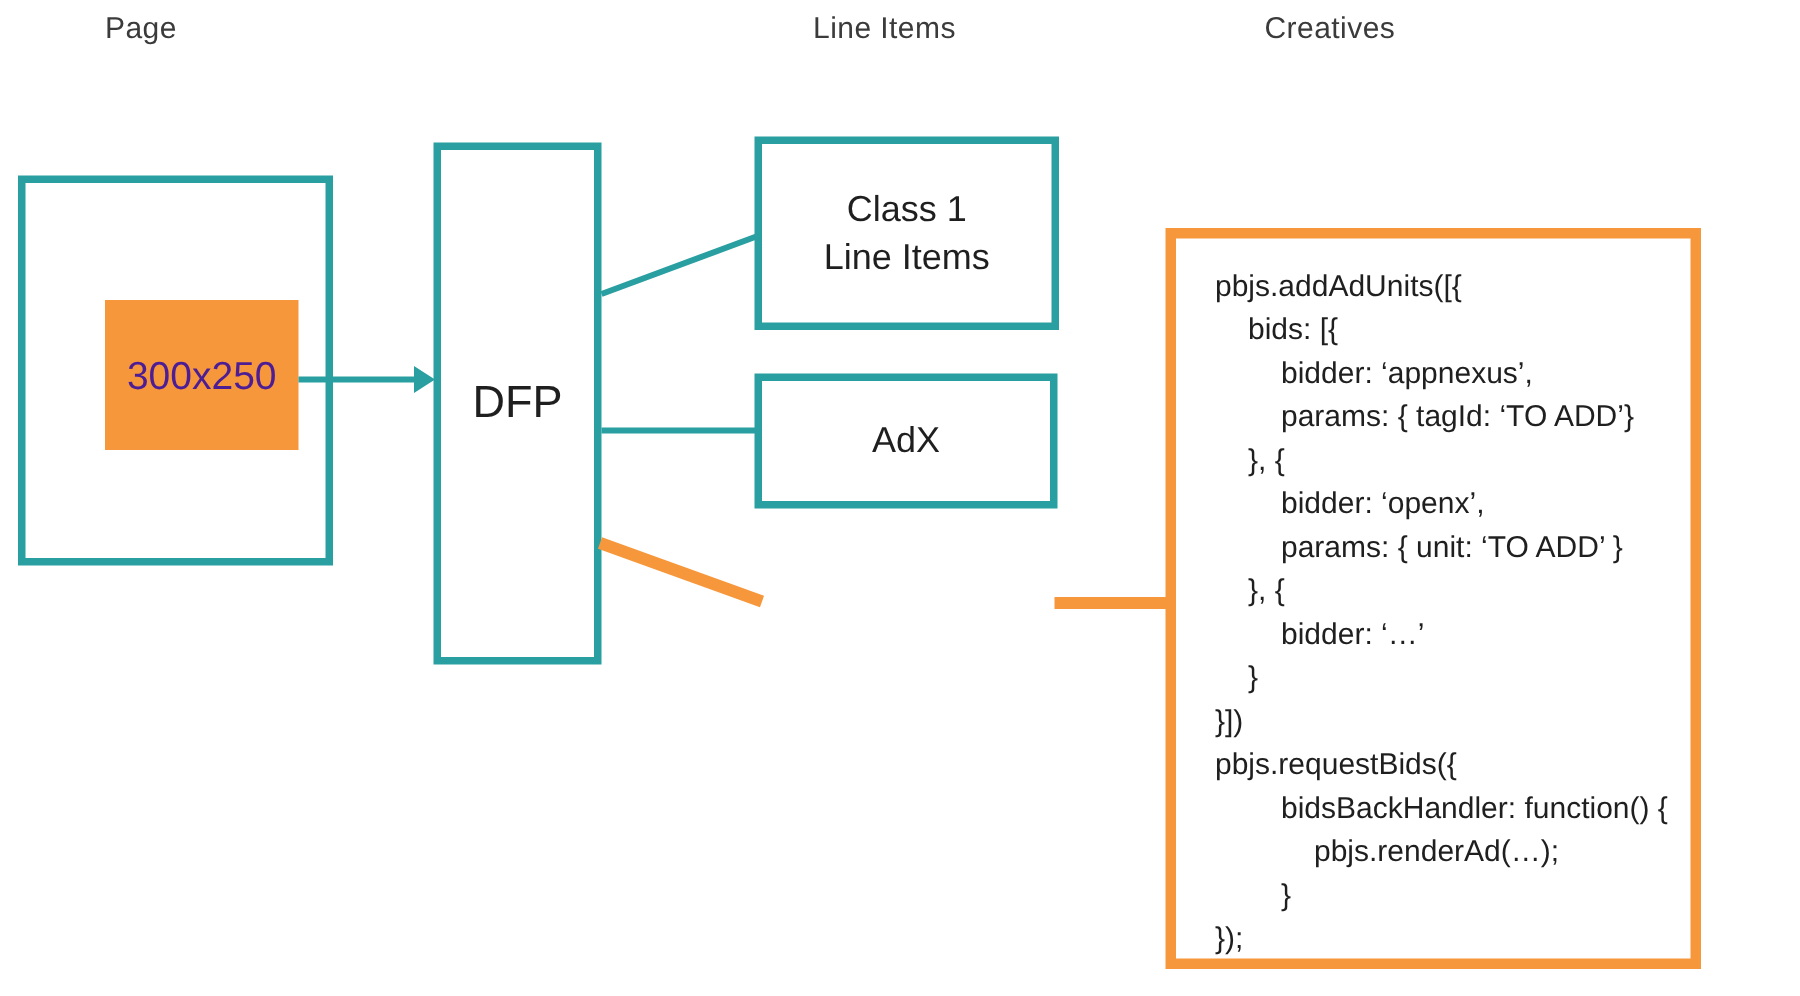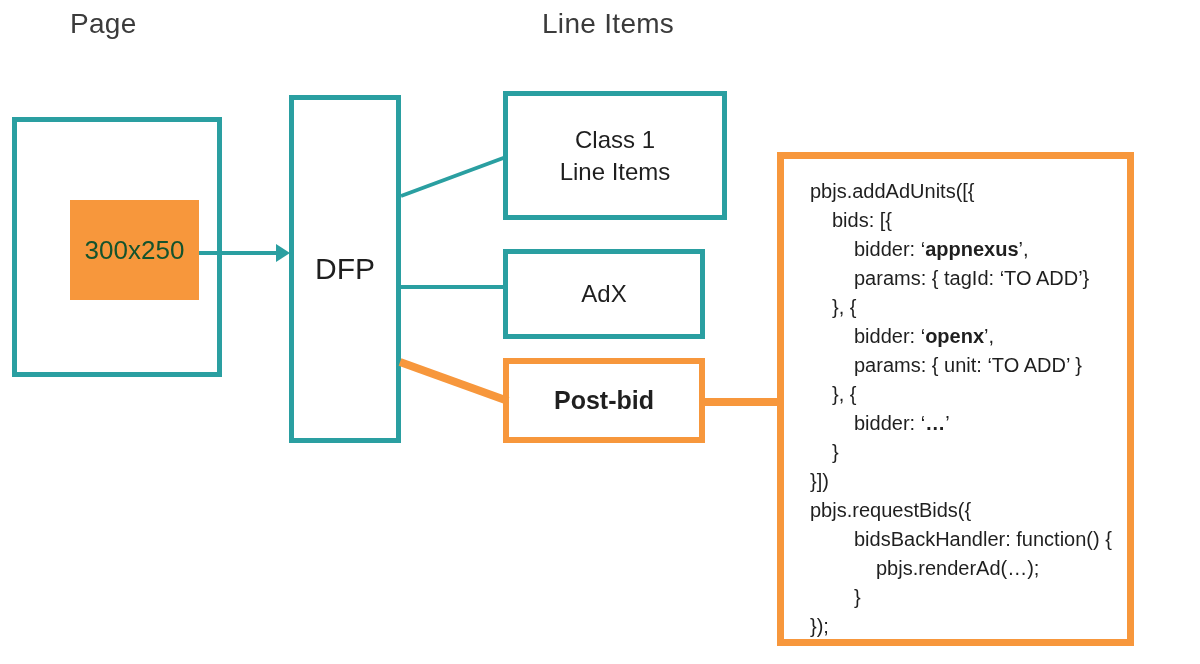--- a/index.html
+++ b/index.html
@@ -8,82 +8,80 @@
     width: 1200px; height: 664px;
     position: relative; overflow: hidden;
     font-family: "Liberation Sans", sans-serif;
   }
   .canvas { position: absolute; left: 0; top: 0; width: 1200px; height: 664px; }
 
   .connectors { position: absolute; left: 0; top: 0; width: 1200px; height: 664px; pointer-events: none; }
 
   .hdr {
     position: absolute; top: 8px;
-    font-size: 28px; color: var(--text-dark, #3b3b3b);
+    font-size: 20px; color: var(--text-dark, #3b3b3b);
     letter-spacing: 0.3px; white-space: nowrap;
   }
   .hdr-page      { left: 70px; }
   .hdr-ad-server { left: 272px; }
   .hdr-line-items{ left: 542px; }
   .hdr-creatives { left: 843px; }
 
   .box { position: absolute; background: #ffffff; display: flex; align-items: center; justify-content: center; text-align: center; }
   .teal-border   { border: 5px solid var(--teal, #2a9fa1); }
   .orange-border { border: 6px solid var(--orange, #f7973c); }
 
   .page-box { left: 12px; top: 117px; width: 210px; height: 260px; }
 
   .ad-slot {
     position: absolute; left: 70px; top: 200px; width: 129px; height: 100px;
     background: var(--orange, #f7973c);
     display: flex; align-items: center; justify-content: center;
-    color: #14532d; font-size: 26px;
+    color: #4c1d95; font-size: 26px;
   }
 
   .dfp-box { left: 289px; top: 95px; width: 112px; height: 348px; font-size: 30px; color: var(--code-text, #1f1f1f); }
 
-  .class1-box { left: 503px; top: 91px; width: 224px; height: 129px; flex-direction: column; font-size: 24px; line-height: 32px; color: var(--code-text, #1f1f1f); }
+  .class1-box { left: 503px; top: 91px; width: 203px; height: 129px; flex-direction: column; font-size: 24px; line-height: 32px; color: var(--code-text, #1f1f1f); }
   .adx-box    { left: 503px; top: 249px; width: 202px; height: 90px; font-size: 24px; color: var(--code-text, #1f1f1f); }
   .postbid-box{ left: 503px; top: 358px; width: 202px; height: 85px; font-size: 25px; font-weight: 700; color: var(--code-text, #1f1f1f); }
 
   .code-box { left: 777px; top: 152px; width: 357px; height: 494px; border-width: 7px; display: block; }
   .code {
     position: absolute; left: 26px; top: 18px;
     font-size: 20px; line-height: 29px;
     color: var(--code-text, #1f1f1f);
     text-align: left; white-space: pre;
   }
-  .code-line b { font-weight: 700; }
+  .code-line b { font-weight: 400; }
 </style>
 </head>
 <body>
 
 <div class="canvas">
 
   <div class="hdr hdr-page">Page</div>
   <div class="hdr hdr-line-items">Line Items</div>
+  <div class="hdr hdr-creatives">Creatives</div>
 
   <div class="box teal-border page-box"></div>
   <div class="ad-slot">
     <span>300x250</span>
   </div>
 
   <div class="box teal-border dfp-box">
     <span>DFP</span>
   </div>
 
   <div class="box teal-border class1-box">
     <div>Class 1</div>
     <div>Line Items</div>
   </div>
   <div class="box teal-border adx-box">
     <span>AdX</span>
-  </div>
-  <div class="box orange-border postbid-box">
-    <span>Post-bid</span>
   </div>
 
   <div class="box orange-border code-box">
     <div class="code"><div class="code-line" style="padding-left: 0px;"><span>pbjs.addAdUnits([{</span></div><div class="code-line" style="padding-left: 22px;"><span>bids: [{</span></div><div class="code-line" style="padding-left: 44px;"><span>bidder: ‘</span><b>appnexus</b><span>’,</span></div><div class="code-line" style="padding-left: 44px;"><span>params: { tagId: ‘TO ADD’}</span></div><div class="code-line" style="padding-left: 22px;"><span>}, {</span></div><div class="code-line" style="padding-left: 44px;"><span>bidder: ‘</span><b>openx</b><span>’,</span></div><div class="code-line" style="padding-left: 44px;"><span>params: { unit: ‘TO ADD’ }</span></div><div class="code-line" style="padding-left: 22px;"><span>}, {</span></div><div class="code-line" style="padding-left: 44px;"><span>bidder: ‘</span><b>…</b><span>’</span></div><div class="code-line" style="padding-left: 22px;"><span>}</span></div><div class="code-line" style="padding-left: 0px;"><span>}])</span></div><div class="code-line" style="padding-left: 0px;"><span>pbjs.requestBids({</span></div><div class="code-line" style="padding-left: 44px;"><span>bidsBackHandler: function() {</span></div><div class="code-line" style="padding-left: 66px;"><span>pbjs.renderAd(…);</span></div><div class="code-line" style="padding-left: 44px;"><span>}</span></div><div class="code-line" style="padding-left: 0px;"><span>});</span></div></div>
   </div>
 
   <svg class="connectors" viewBox="0 0 1200 664" xmlns="http://www.w3.org/2000/svg">
     <line x1="199" y1="253" x2="277" y2="253" stroke="var(--teal)" stroke-width="4"></line>
     <polygon points="276,244 290,253 276,262" fill="var(--teal)"></polygon>
     <line x1="401" y1="196" x2="506" y2="157" stroke="var(--teal)" stroke-width="4"></line>

